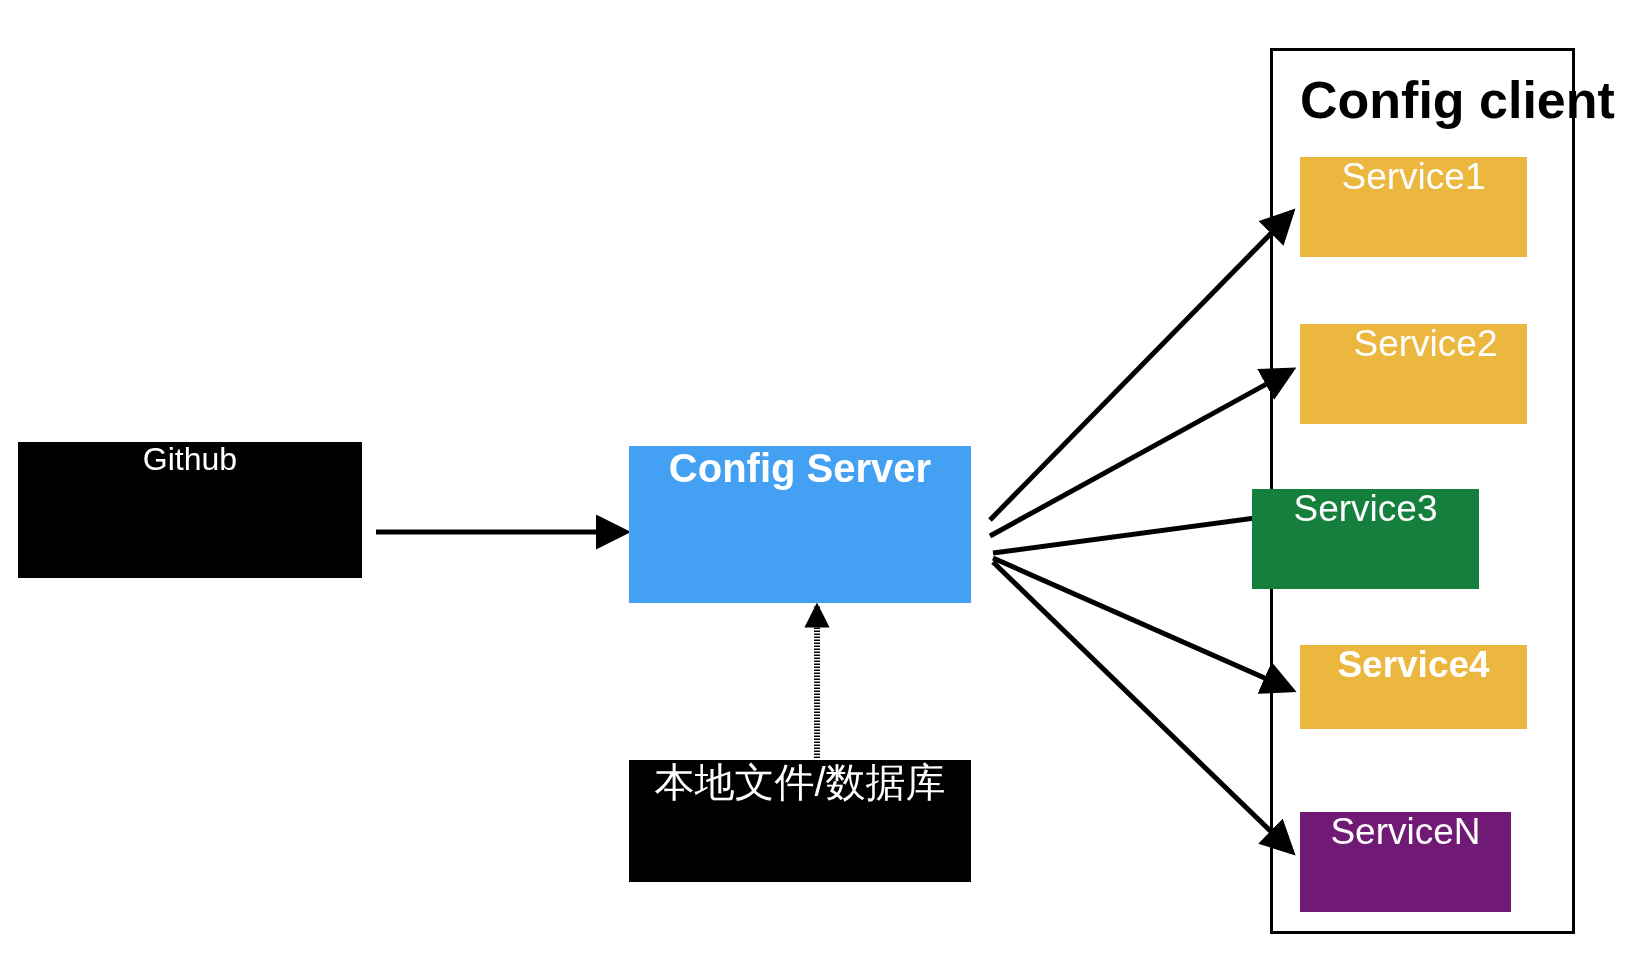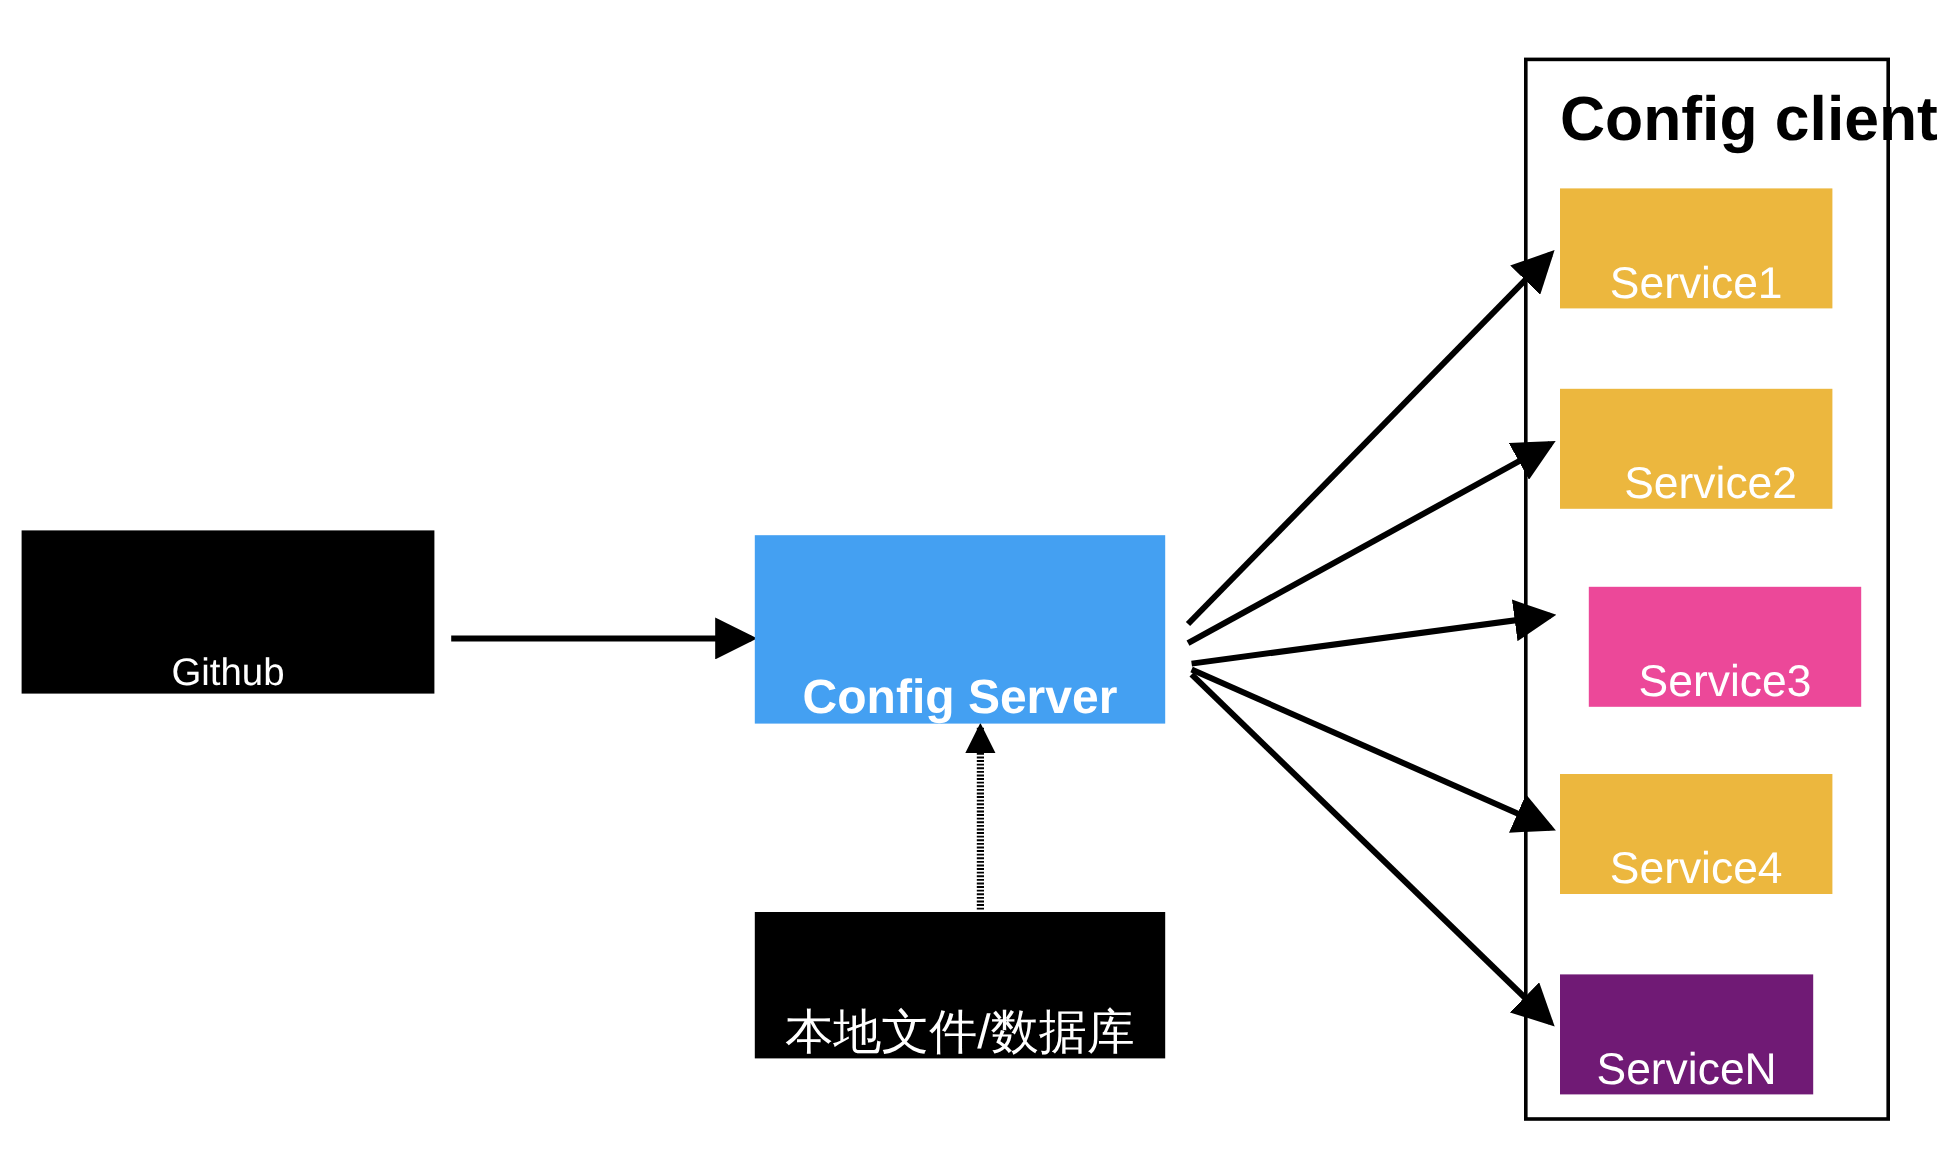--- a/index.html
+++ b/index.html
@@ -13,21 +13,21 @@
   #canvas {
     position: relative;
     width: 1632px;
     height: 972px;
     background: #ffffff;
     overflow: hidden;
   }
   .node {
     position: absolute;
     display: flex;
-    align-items: flex-end;
+    align-items: flex-start;
     justify-content: center;
     box-sizing: border-box;
     text-align: center;
     line-height: 1.1;
   }
   .node-dark {
     background: #000000;
     color: #ffffff;
   }
   .node-blue {
@@ -102,24 +102,24 @@
   <div class="panel" id="config-client-panel" style="left: 1270px; top: 48px; width: 305px; height: 886px; border: 3px solid rgb(0, 0, 0);"></div>
   <div class="panel-title" id="config-client-panel-title" style="left: 1300px; top: 70px; font-size: 52px;">Config client</div>
 
   <div id="service-nodes">
       <div class="node node-yellow" style="left: 1300px; top: 157px; width: 227px; height: 100px; background: rgb(236, 183, 62); font-size: 37px;">
         <span class="svc-label">Service1</span>
       </div>
       <div class="node node-yellow" style="left: 1300px; top: 324px; width: 227px; height: 100px; background: rgb(236, 183, 62); font-size: 37px; padding-left: 24px;">
         <span class="svc-label">Service2</span>
       </div>
-      <div class="node node-yellow" style="left: 1324px; top: 489px; width: 227px; height: 100px; background: #ec4899; font-size: 37px;">
+      <div class="node node-yellow" style="left: 1252px; top: 489px; width: 227px; height: 100px; background: #15803d; font-size: 37px;">
         <span class="svc-label">Service3</span>
       </div>
-      <div class="node node-yellow" style="left: 1300px; top: 645px; width: 227px; height: 100px; background: rgb(236, 183, 62); font-size: 37px;">
+      <div class="node node-yellow" style="left: 1300px; top: 645px; width: 227px; height: 84px; background: rgb(236, 183, 62); font-size: 37px; font-weight: bold;">
         <span class="svc-label">Service4</span>
       </div>
       <div class="node node-yellow" style="left: 1300px; top: 812px; width: 211px; height: 100px; background: #701a75; font-size: 37px;">
         <span class="svc-label">ServiceN</span>
       </div>
     </div>
 
 </div>
 
 </body></html>

